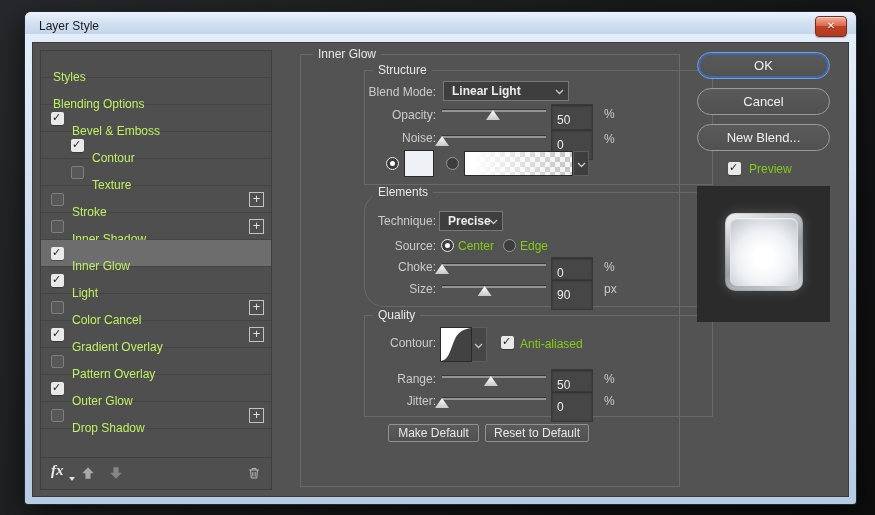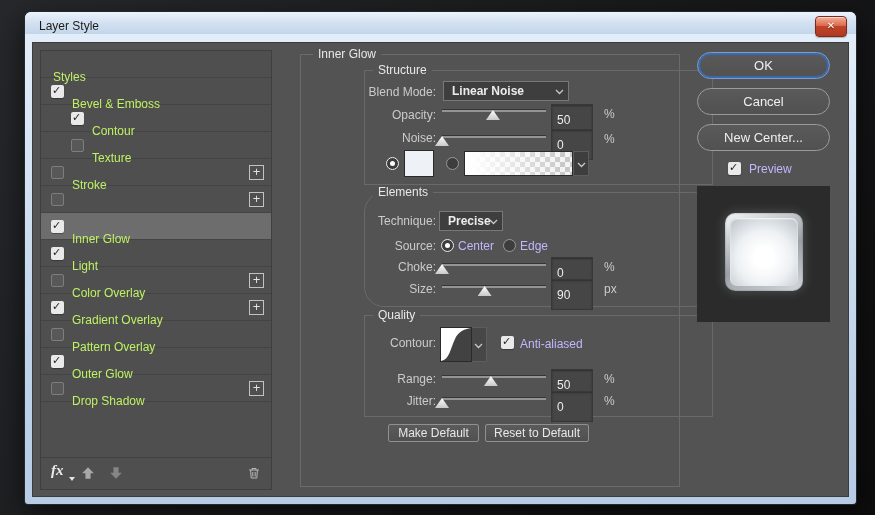--- a/index.html
+++ b/index.html
@@ -76,21 +76,21 @@
     box-shadow:0 -1px 0 rgba(0,0,0,.35);}
   .thumb{position:absolute;top:4px;width:14px;height:10px;
     clip-path:polygon(50% 0,100% 100%,0 100%);
     background:linear-gradient(#ffffff,#c9c9c9);
     filter:drop-shadow(0 1px 1px rgba(0,0,0,.5));}
   .radio{position:absolute;width:13px;height:13px;border-radius:50%;background:#3d3d3d;
     border:1px solid #989898;box-sizing:border-box;cursor:pointer;}
   .radio.on{border-color:#ececec;}
   .radio.on::after{content:"";position:absolute;left:3px;top:3px;right:3px;bottom:3px;
     background:#fff;border-radius:50%;}
-  .opt-label{position:absolute;font-size:12px;color:#c4b5fd;white-space:nowrap;}
+  .opt-label{position:absolute;font-size:12px;color:#84cc16;white-space:nowrap;}
   .swatch{position:absolute;left:39px;top:79px;width:30px;height:27px;background:#eef1f5;
     border:1px solid #2a2a2a;box-sizing:border-box;cursor:pointer;}
   .gradbar{position:absolute;left:99px;top:80px;width:109px;height:25px;box-sizing:border-box;
     border:1px solid #2a2a2a;cursor:pointer;
     background:
       linear-gradient(to right,#ffffff 6%,rgba(255,255,255,0) 92%),
       conic-gradient(#c8c8c8 25%,#f4f4f4 0 50%,#c8c8c8 0 75%,#f4f4f4 0) 0 0/10px 10px;}
   .grad-chev{position:absolute;left:208px;top:80px;width:16px;height:25px;box-sizing:border-box;
     background:#3e3e3e;border:1px solid #5d5d5d;cursor:pointer;}
   .grad-chev svg{position:absolute;left:3px;top:10px;}
@@ -133,20 +133,23 @@
       <span>✕</span>
     </div>
   </div>
 
   <div class="client">
 
     <div class="sidebar">
       <div class="sb-row nocb">
         <span class="sb-label">Styles</span>
       </div>
+      <div class="sb-row nocb">
+        <span class="sb-label">Blending Options</span>
+      </div>
       <div class="sb-row">
         <span class="cb">
             <span class="mark">✓</span>
           </span>
         <span class="sb-label">Bevel &amp; Emboss</span>
       </div>
       <div class="sb-row ind">
         <span class="cb">
             <span class="mark">✓</span>
           </span>
@@ -156,37 +159,38 @@
         <span class="cb off"></span>
         <span class="sb-label">Texture</span>
       </div>
       <div class="sb-row">
         <span class="cb off"></span>
         <span class="sb-label">Stroke</span>
         <span class="sb-plus">+</span>
       </div>
       <div class="sb-row">
         <span class="cb off"></span>
+        <span class="sb-label">Inner Shadow</span>
         <span class="sb-plus">+</span>
       </div>
       <div class="sb-row sel">
         <span class="cb">
             <span class="mark">✓</span>
           </span>
         <span class="sb-label">Inner Glow</span>
       </div>
       <div class="sb-row">
         <span class="cb">
             <span class="mark">✓</span>
           </span>
         <span class="sb-label">Light</span>
       </div>
       <div class="sb-row">
         <span class="cb off"></span>
-        <span class="sb-label">Color Overlay</span>
+        <span class="sb-label">Color Cancel</span>
         <span class="sb-plus">+</span>
       </div>
       <div class="sb-row">
         <span class="cb">
             <span class="mark">✓</span>
           </span>
         <span class="sb-label">Gradient Overlay</span>
         <span class="sb-plus">+</span>
       </div>
       <div class="sb-row">
@@ -220,21 +224,21 @@
       </div>
     </div>
 
     <div class="main-panel">
       <span class="legend panel-legend">Inner Glow</span>
 
       <div class="group g-structure">
         <span class="legend group-legend">Structure</span>
         <span class="lbl" style="top:14px">Blend Mode:</span>
         <div class="dd" style="left:78px;top:10px;width:126px">
-          <span>Linear Noise</span>
+          <span>Linear Light</span>
           <svg width="9" height="6" viewBox="0 0 9 6">
               <path d="M1 1l3.5 3.5L8 1" stroke="#c8c8c8" stroke-width="1.3" fill="none"></path>
             </svg>
         </div>
 
         <span class="lbl" style="top:37px">Opacity:</span>
         <div class="slider" style="left:77px;top:35px">
           <div class="track"></div>
           <div class="thumb" style="left:calc(49% - 7px)"></div>
         </div>
@@ -331,21 +335,21 @@
         <span class="unit" style="top:78px">%</span>
       </div>
 
       <div class="def-btn" style="left:87px;top:369px;width:91px">Make Default</div>
       <div class="def-btn" style="left:184px;top:369px;width:104px">Reset to Default</div>
     </div>
 
     <div class="right-col">
       <div class="pill ok" style="top:0">OK</div>
       <div class="pill" style="top:36px">Cancel</div>
-      <div class="pill" style="top:72px">New Center...</div>
+      <div class="pill" style="top:72px">New Blend...</div>
       <div class="preview-row">
         <span class="cb">
             <span class="mark">✓</span>
           </span>
         <span class="opt-label">Preview</span>
       </div>
       <div class="preview-box">
         <div class="glossy">
           <div class="glossy-face"></div>
         </div>

